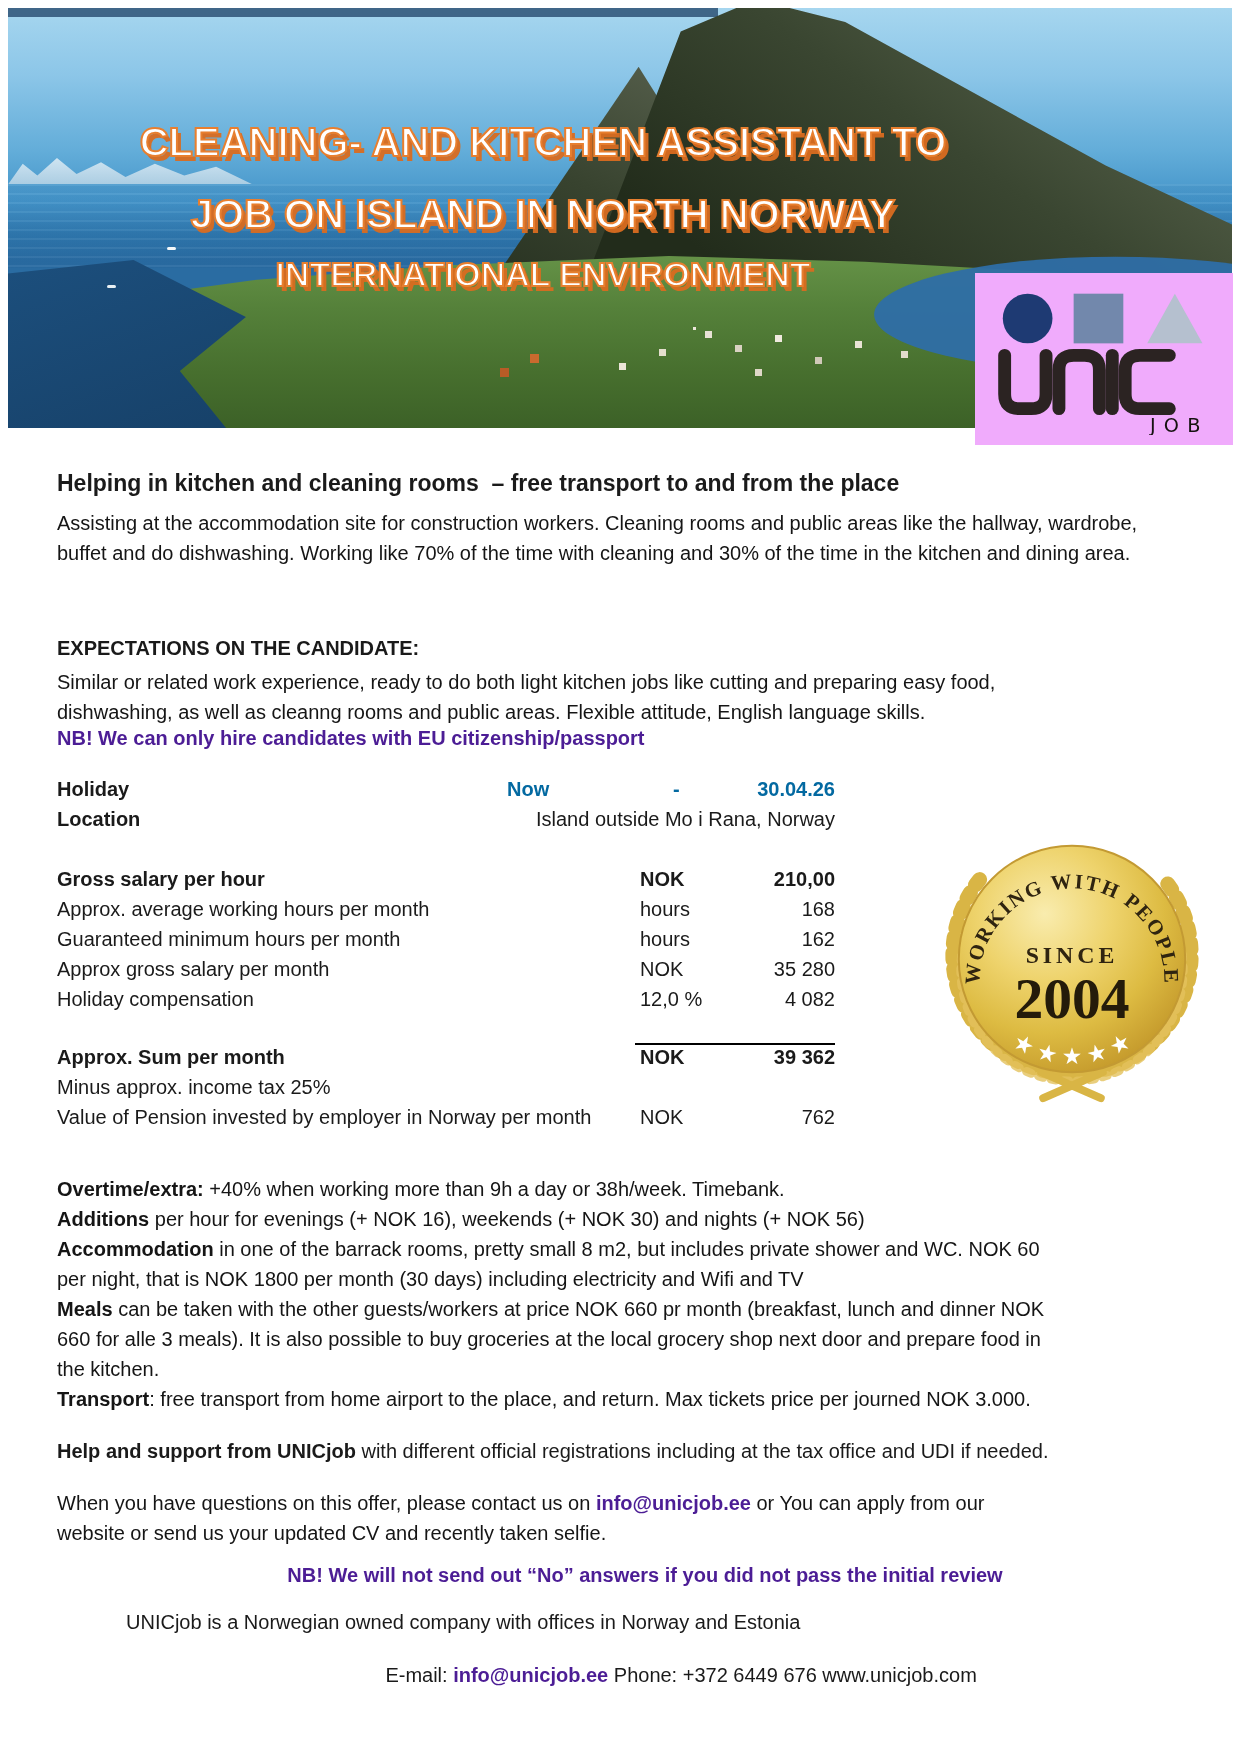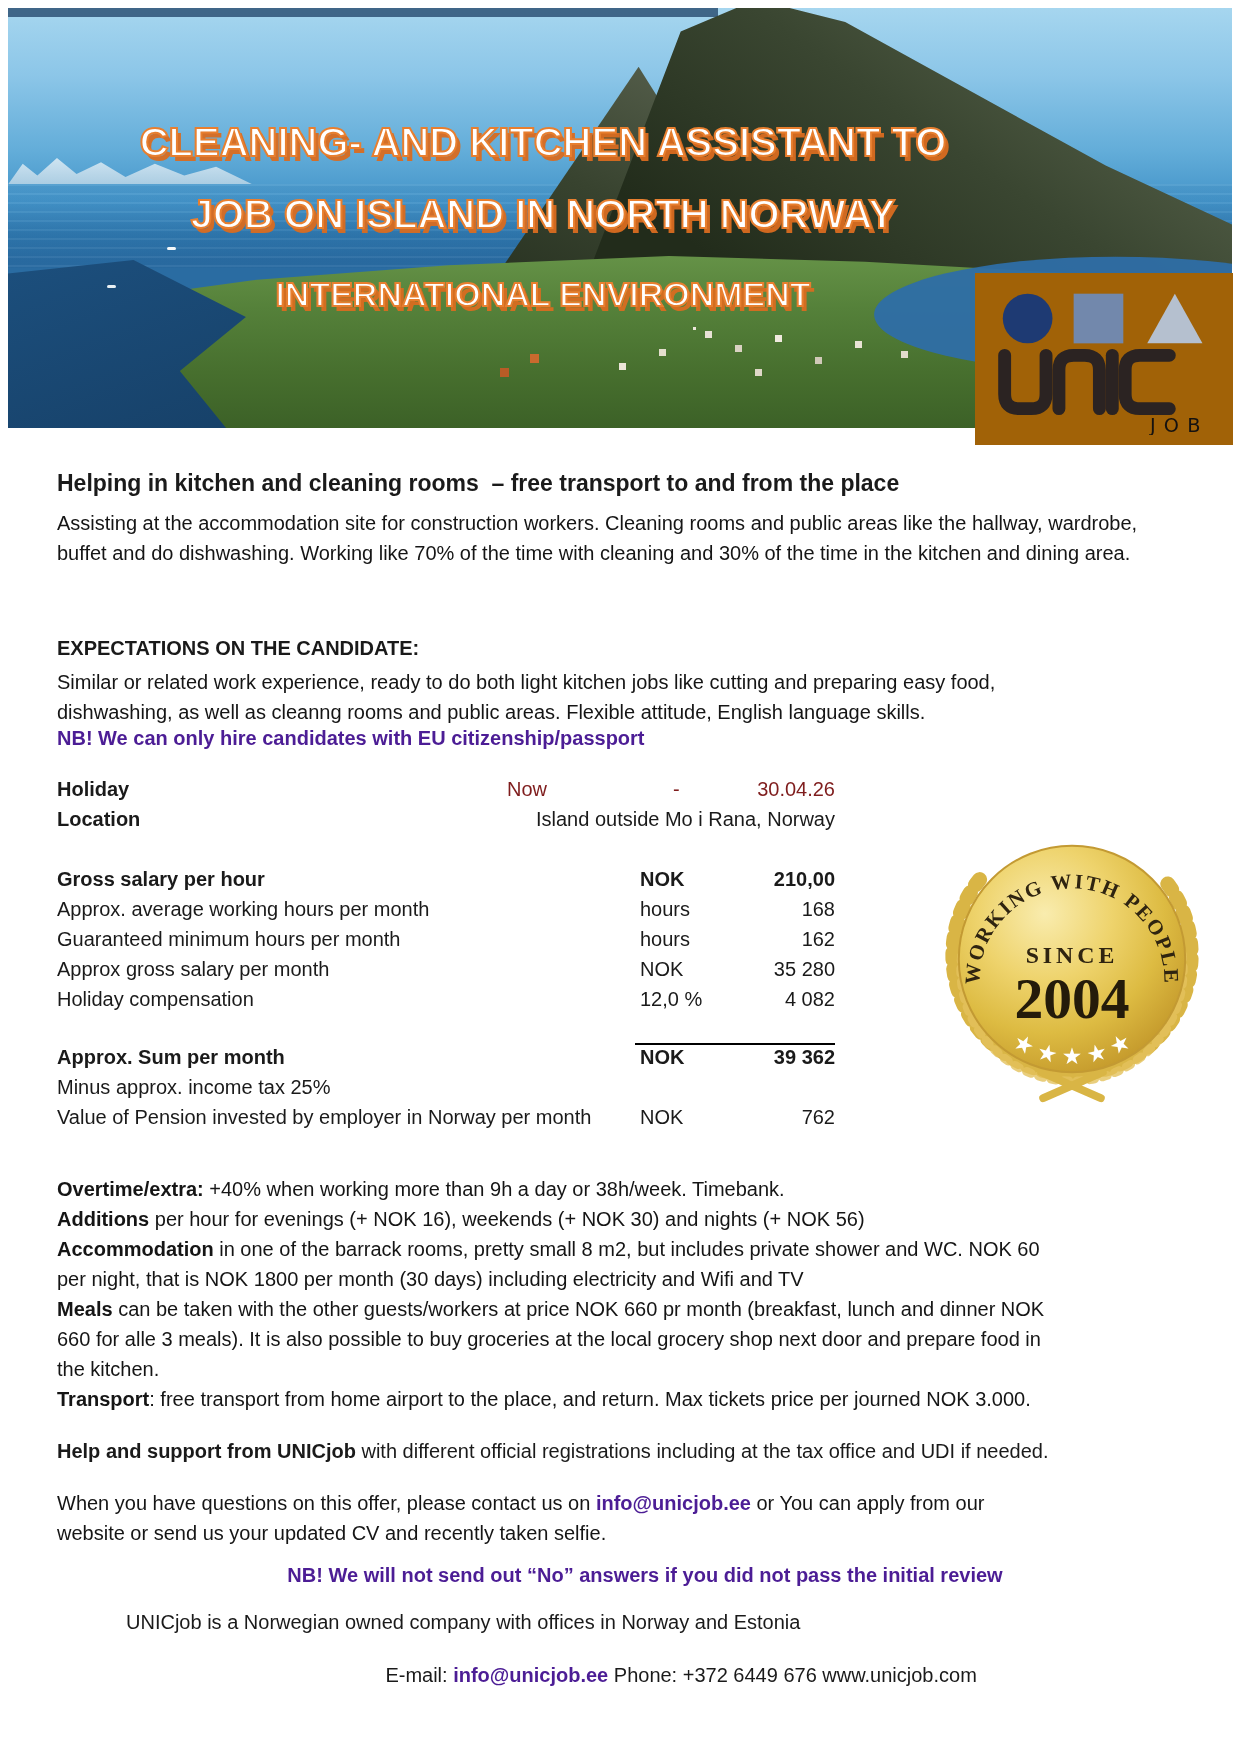--- a/index.html
+++ b/index.html
@@ -36,36 +36,36 @@
                 64px 44px 0 2px #dfd8c8, -72px 38px 0 2px #ebe5d7, -160px 30px 0 3px #c96a2e,
                 -190px 44px 0 3px #b85c26, 210px 26px 0 2px #e2dccc; }
   .boat-speck { position:absolute; left:13%; top:57%; width:9px; height:3px; background:#f4f8fa; border-radius:2px;
     box-shadow:-60px 38px 0 0 #e8f0f4; }
 
   .hero-title { position:absolute; left:60px; top:106px; width:950px; text-align:center;
                 font-weight:bold; color:#ffffff; -webkit-text-stroke:2px #e87f2f;
                 text-shadow:4px 5px 0 rgba(217,108,32,0.95); letter-spacing:0; }
   .hero-line1, .hero-line2 { font-size:40px; line-height:56px; }
   .hero-line1 { margin-bottom:16px; }
-  .hero-line2 { margin-bottom:28px; }
+  .hero-line2 { margin-bottom:8px; }
   .hero-line3 { font-size:34px; line-height:48px; }
 
   
-  .logo-box { position:absolute; left:975px; top:273px; width:258px; height:172px; background:#a16207;
+  .logo-box { position:absolute; left:975px; top:273px; width:258px; height:172px; background:#f0abfc;
               display:flex; align-items:center; justify-content:center; }
 
   
   .badge { position:absolute; left:928px; top:812px; width:288px; height:298px; }
 
   
   .txt { position:absolute; font-size:20px; line-height:30px; color:#151515; }
   .nowrap { white-space:nowrap; }
   .txt span, .txt b { white-space:pre; }
   .bold { font-weight:bold; }
-  .red-bright { color:#7f1d1d; font-weight:normal; }
+  .red-bright { color:#0369a1; font-weight:bold; }
   .red-dark { color:#4c1d95; font-weight:bold; }
 
   .intro-heading { position:absolute; left:57px; top:470px; width:1130px; font-size:23px; font-weight:bold; white-space:pre-wrap; }
   .intro-body { left:57px; top:508px; width:1140px; }
   .expect-heading { position:absolute; left:57px; top:637px; font-size:20px; font-weight:bold; }
   .expect-body { left:57px; top:667px; width:1140px; }
   .expect-nb { position:absolute; left:57px; top:727px; font-size:20px; }
 
   
   .table { position:absolute; left:57px; top:778px; width:778px; font-size:20px; }

